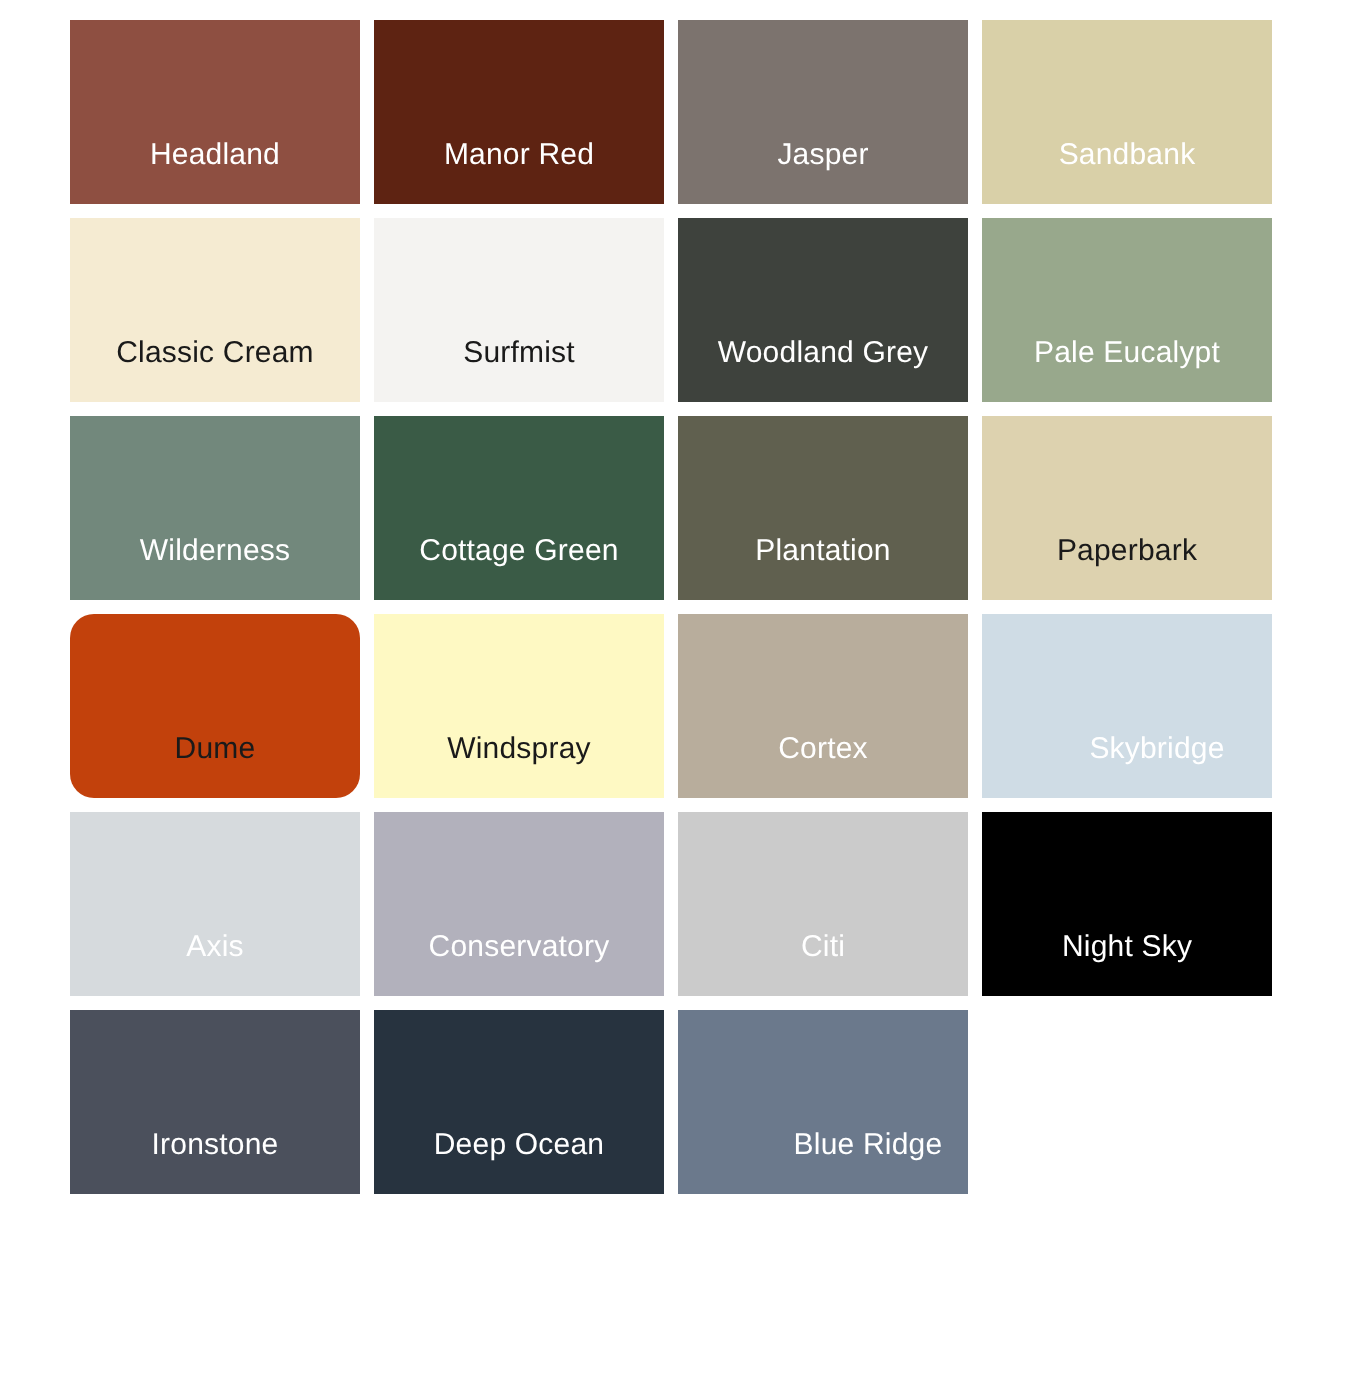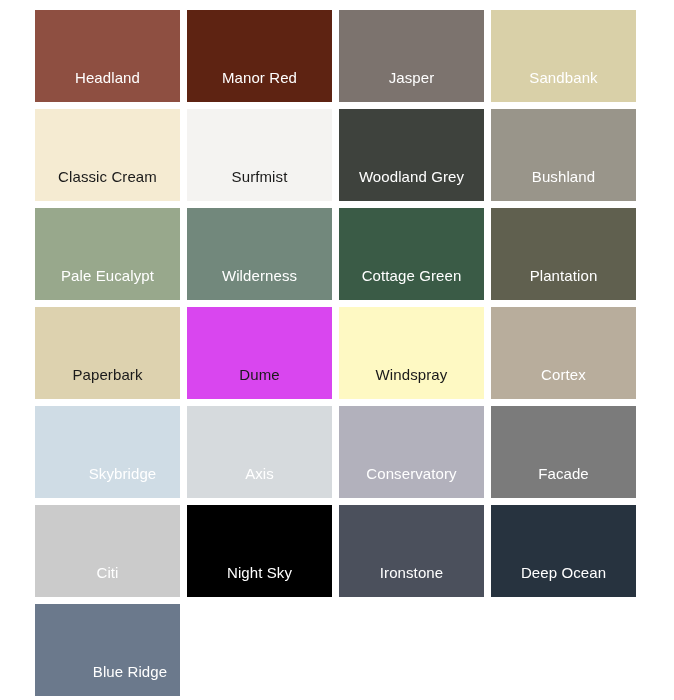--- a/index.html
+++ b/index.html
@@ -69,58 +69,52 @@
     </div>
     <div class="swatch dark-text" style="background-color: rgb(245, 235, 210);">
       <span class="swatch-label">Classic Cream</span>
     </div>
     <div class="swatch dark-text" style="background-color: rgb(244, 243, 241);">
       <span class="swatch-label">Surfmist</span>
     </div>
     <div class="swatch light-text" style="background-color: rgb(62, 66, 61);">
       <span class="swatch-label">Woodland Grey</span>
     </div>
-    <div class="swatch light-text" style="background-color: rgb(153, 149, 138);">
-      <span class="swatch-label">Bushland</span>
-    </div>
     <div class="swatch light-text" style="background-color: rgb(152, 168, 140);">
       <span class="swatch-label">Pale Eucalypt</span>
     </div>
     <div class="swatch light-text" style="background-color: rgb(114, 136, 124);">
       <span class="swatch-label">Wilderness</span>
     </div>
     <div class="swatch light-text" style="background-color: rgb(58, 91, 70);">
       <span class="swatch-label">Cottage Green</span>
     </div>
     <div class="swatch light-text" style="background-color: rgb(96, 96, 79);">
       <span class="swatch-label">Plantation</span>
     </div>
     <div class="swatch dark-text" style="background-color: rgb(221, 210, 175);">
       <span class="swatch-label">Paperbark</span>
     </div>
-    <div class="swatch dark-text" style="background-color: #d946ef;">
+    <div class="swatch dark-text" style="background-color: #c2410c; border-radius: 12px;">
       <span class="swatch-label">Dume</span>
     </div>
     <div class="swatch dark-text" style="background-color: #fef9c3;">
       <span class="swatch-label">Windspray</span>
     </div>
     <div class="swatch light-text" style="background-color: rgb(184, 173, 156);">
       <span class="swatch-label">Cortex</span>
     </div>
     <div class="swatch light-text" style="background-color: rgb(207, 220, 229); padding-left: 30px;">
       <span class="swatch-label">Skybridge</span>
     </div>
     <div class="swatch light-text" style="background-color: rgb(214, 218, 221);">
       <span class="swatch-label">Axis</span>
     </div>
     <div class="swatch light-text" style="background-color: rgb(178, 177, 188);">
       <span class="swatch-label">Conservatory</span>
-    </div>
-    <div class="swatch light-text" style="background-color: rgb(123, 123, 123);">
-      <span class="swatch-label">Facade</span>
     </div>
     <div class="swatch light-text" style="background-color: rgb(203, 203, 203);">
       <span class="swatch-label">Citi</span>
     </div>
     <div class="swatch light-text" style="background-color: rgb(0, 0, 0);">
       <span class="swatch-label">Night Sky</span>
     </div>
     <div class="swatch light-text" style="background-color: rgb(75, 80, 92);">
       <span class="swatch-label">Ironstone</span>
     </div>

